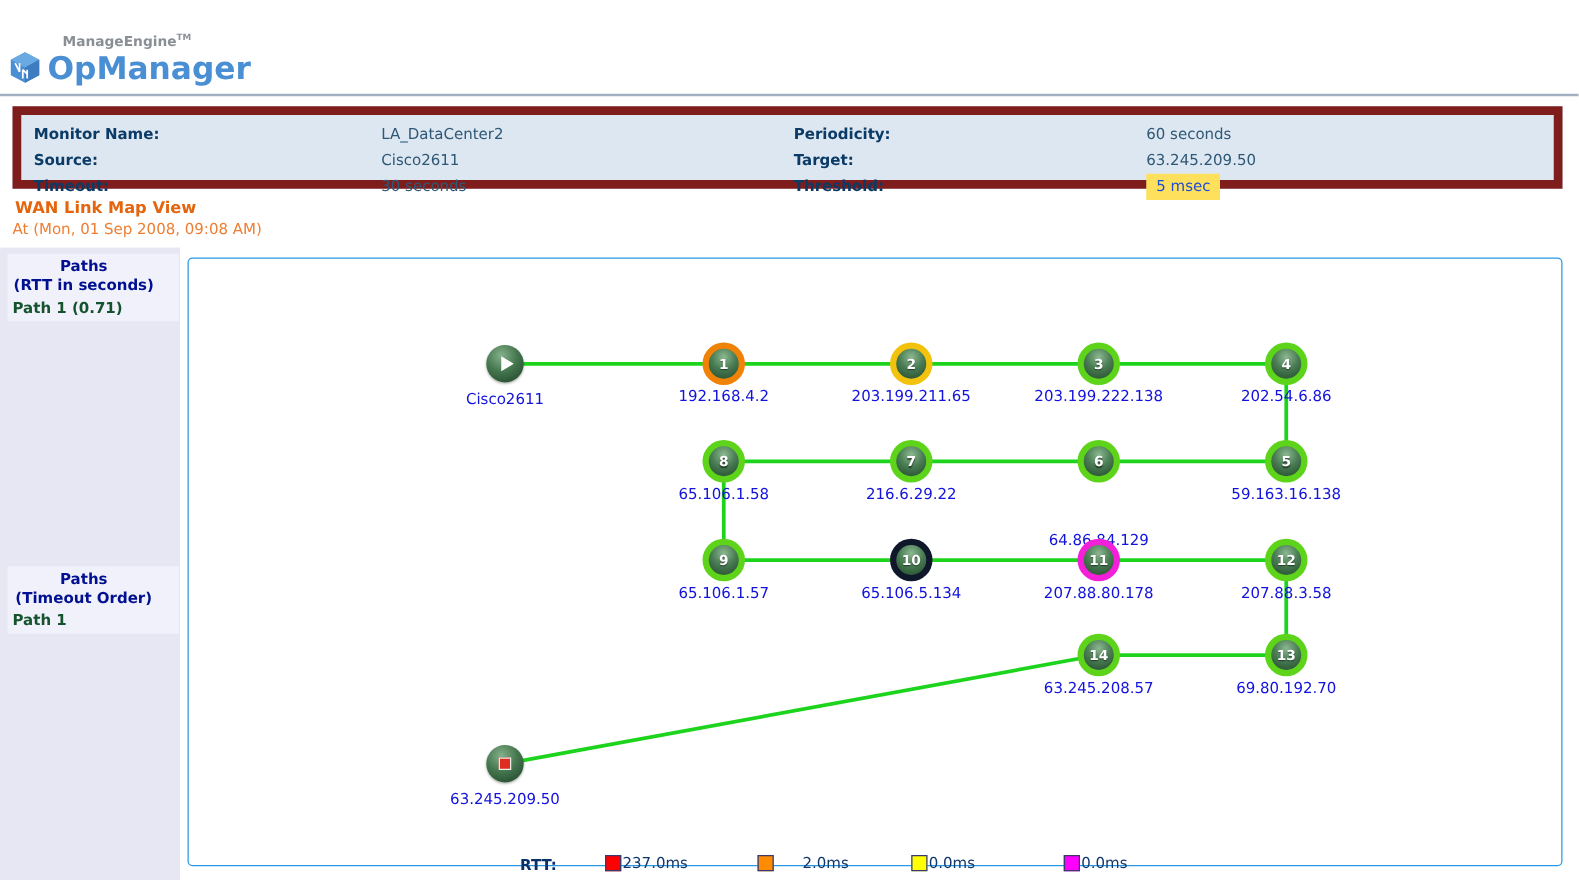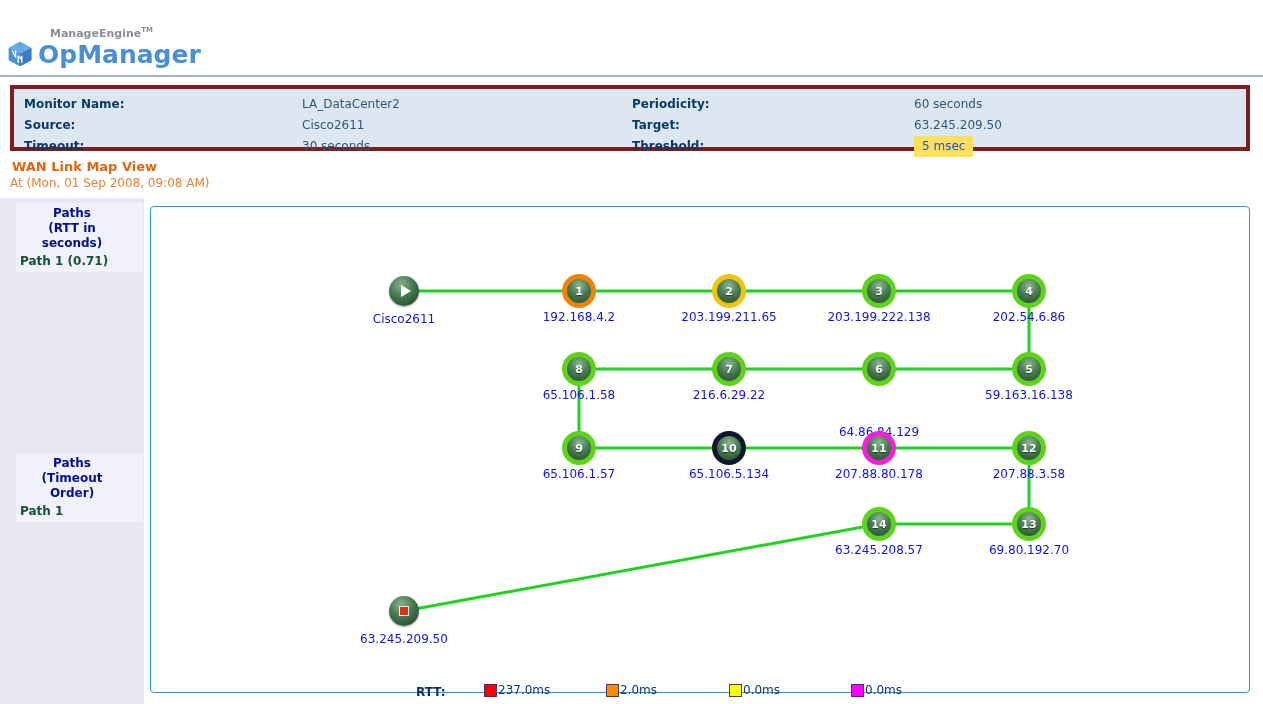--- a/index.html
+++ b/index.html
@@ -11,34 +11,34 @@
   .logo-block { position:absolute; top:26px; left:6px; }
   .logo-row1 { margin-left:44px; font-size:11px; font-weight:bold; color:#8a8f96; }
   .logo-row1 sup { font-size:7px; color:#8a8f96; }
   .logo-row2 { display:flex; align-items:center; margin-top:0px; }
   .logo-cube { width:28px; height:28px; margin-right:4px; }
   .logo-name { font-size:25px; font-weight:bold; color:#4a8fd4; letter-spacing:0px; }
   .top-divider { position:absolute; top:75px; left:0; width:1263px; height:2px; background:#a3b0c0; }
 
   
   .info-panel { position:absolute; top:85px; left:10px; width:1240px; height:66px;
-                background:#dde7f1; border:4px solid #7f1d1d; padding:5px 0 0 0; }
+                background:#dde7f1; border:7px solid #7f1d1d; padding:5px 0 0 0; }
   .info-grid { display:grid; grid-template-columns:288px 320px 292px auto; }
   .info-cell { font-size:12px; line-height:21px; white-space:nowrap; }
   .info-label { padding-left:10px; font-weight:bold; color:#0a3a66; }
   .info-value { color:#2f5876; }
   .threshold-hl { display:inline-block; background:#ffe05c; color:#1d4ed8; padding:0 8px; }
 
   
   .view-title { position:absolute; top:159px; left:12px; font-size:13px; font-weight:bold; color:#e4650e; }
   .view-time  { position:absolute; top:176px; left:10px; font-size:12px; color:#ee7e33; }
 
   
   .sidebar { position:absolute; top:198px; left:0; width:144px; height:506px; background:#e7e7f4; }
-  .side-section { position:absolute; left:16px; right:1px; background:#f0f1fa; padding:3px 17px 2px 2px; }
+  .side-section { position:absolute; left:6px; right:1px; background:#f0f1fa; padding:3px 17px 2px 2px; }
   .side-section.s1 { top:5px; }
   .side-section.s2 { top:255px; }
   .side-head { text-align:center; font-size:12px; font-weight:bold; color:#001090; line-height:15px; }
   .path-link { font-size:12px; font-weight:bold; color:#14532d; line-height:17px; padding-left:2px;
                margin-top:2px; cursor:pointer; white-space:nowrap; }
 
   
   .map-panel { position:absolute; top:206px; left:150px; width:1100px; height:487px;
                background:#ffffff; border:1px solid #2a98e2; border-radius:4px; }
   .map-canvas { position:absolute; inset:0; }
@@ -211,21 +211,21 @@
           <div class="stop-icon"></div>
         </div>
         <div class="node-label" style="left: 178px; top: 425px;">63.245.209.50</div>
       </div>
     <div class="legend-row">
       <span class="legend-title">RTT:</span>
     <span class="legend-item" style="left: 333px;">
           <span class="legend-swatch" style="background: rgb(255, 0, 0);"></span>
           <span>237.0ms</span>
         </span>
-        <span class="legend-item" style="left: 455px;">
+        <span class="legend-item" style="left: 455px; gap: 22px;">
           <span class="legend-swatch" style="background: rgb(255, 140, 0);"></span>
           <span>2.0ms</span>
         </span>
         <span class="legend-item" style="left: 578px;">
           <span class="legend-swatch" style="background: rgb(255, 255, 0);"></span>
           <span>0.0ms</span>
         </span>
         <span class="legend-item" style="left: 700px;">
           <span class="legend-swatch" style="background: rgb(255, 0, 255);"></span>
           <span>0.0ms</span>

